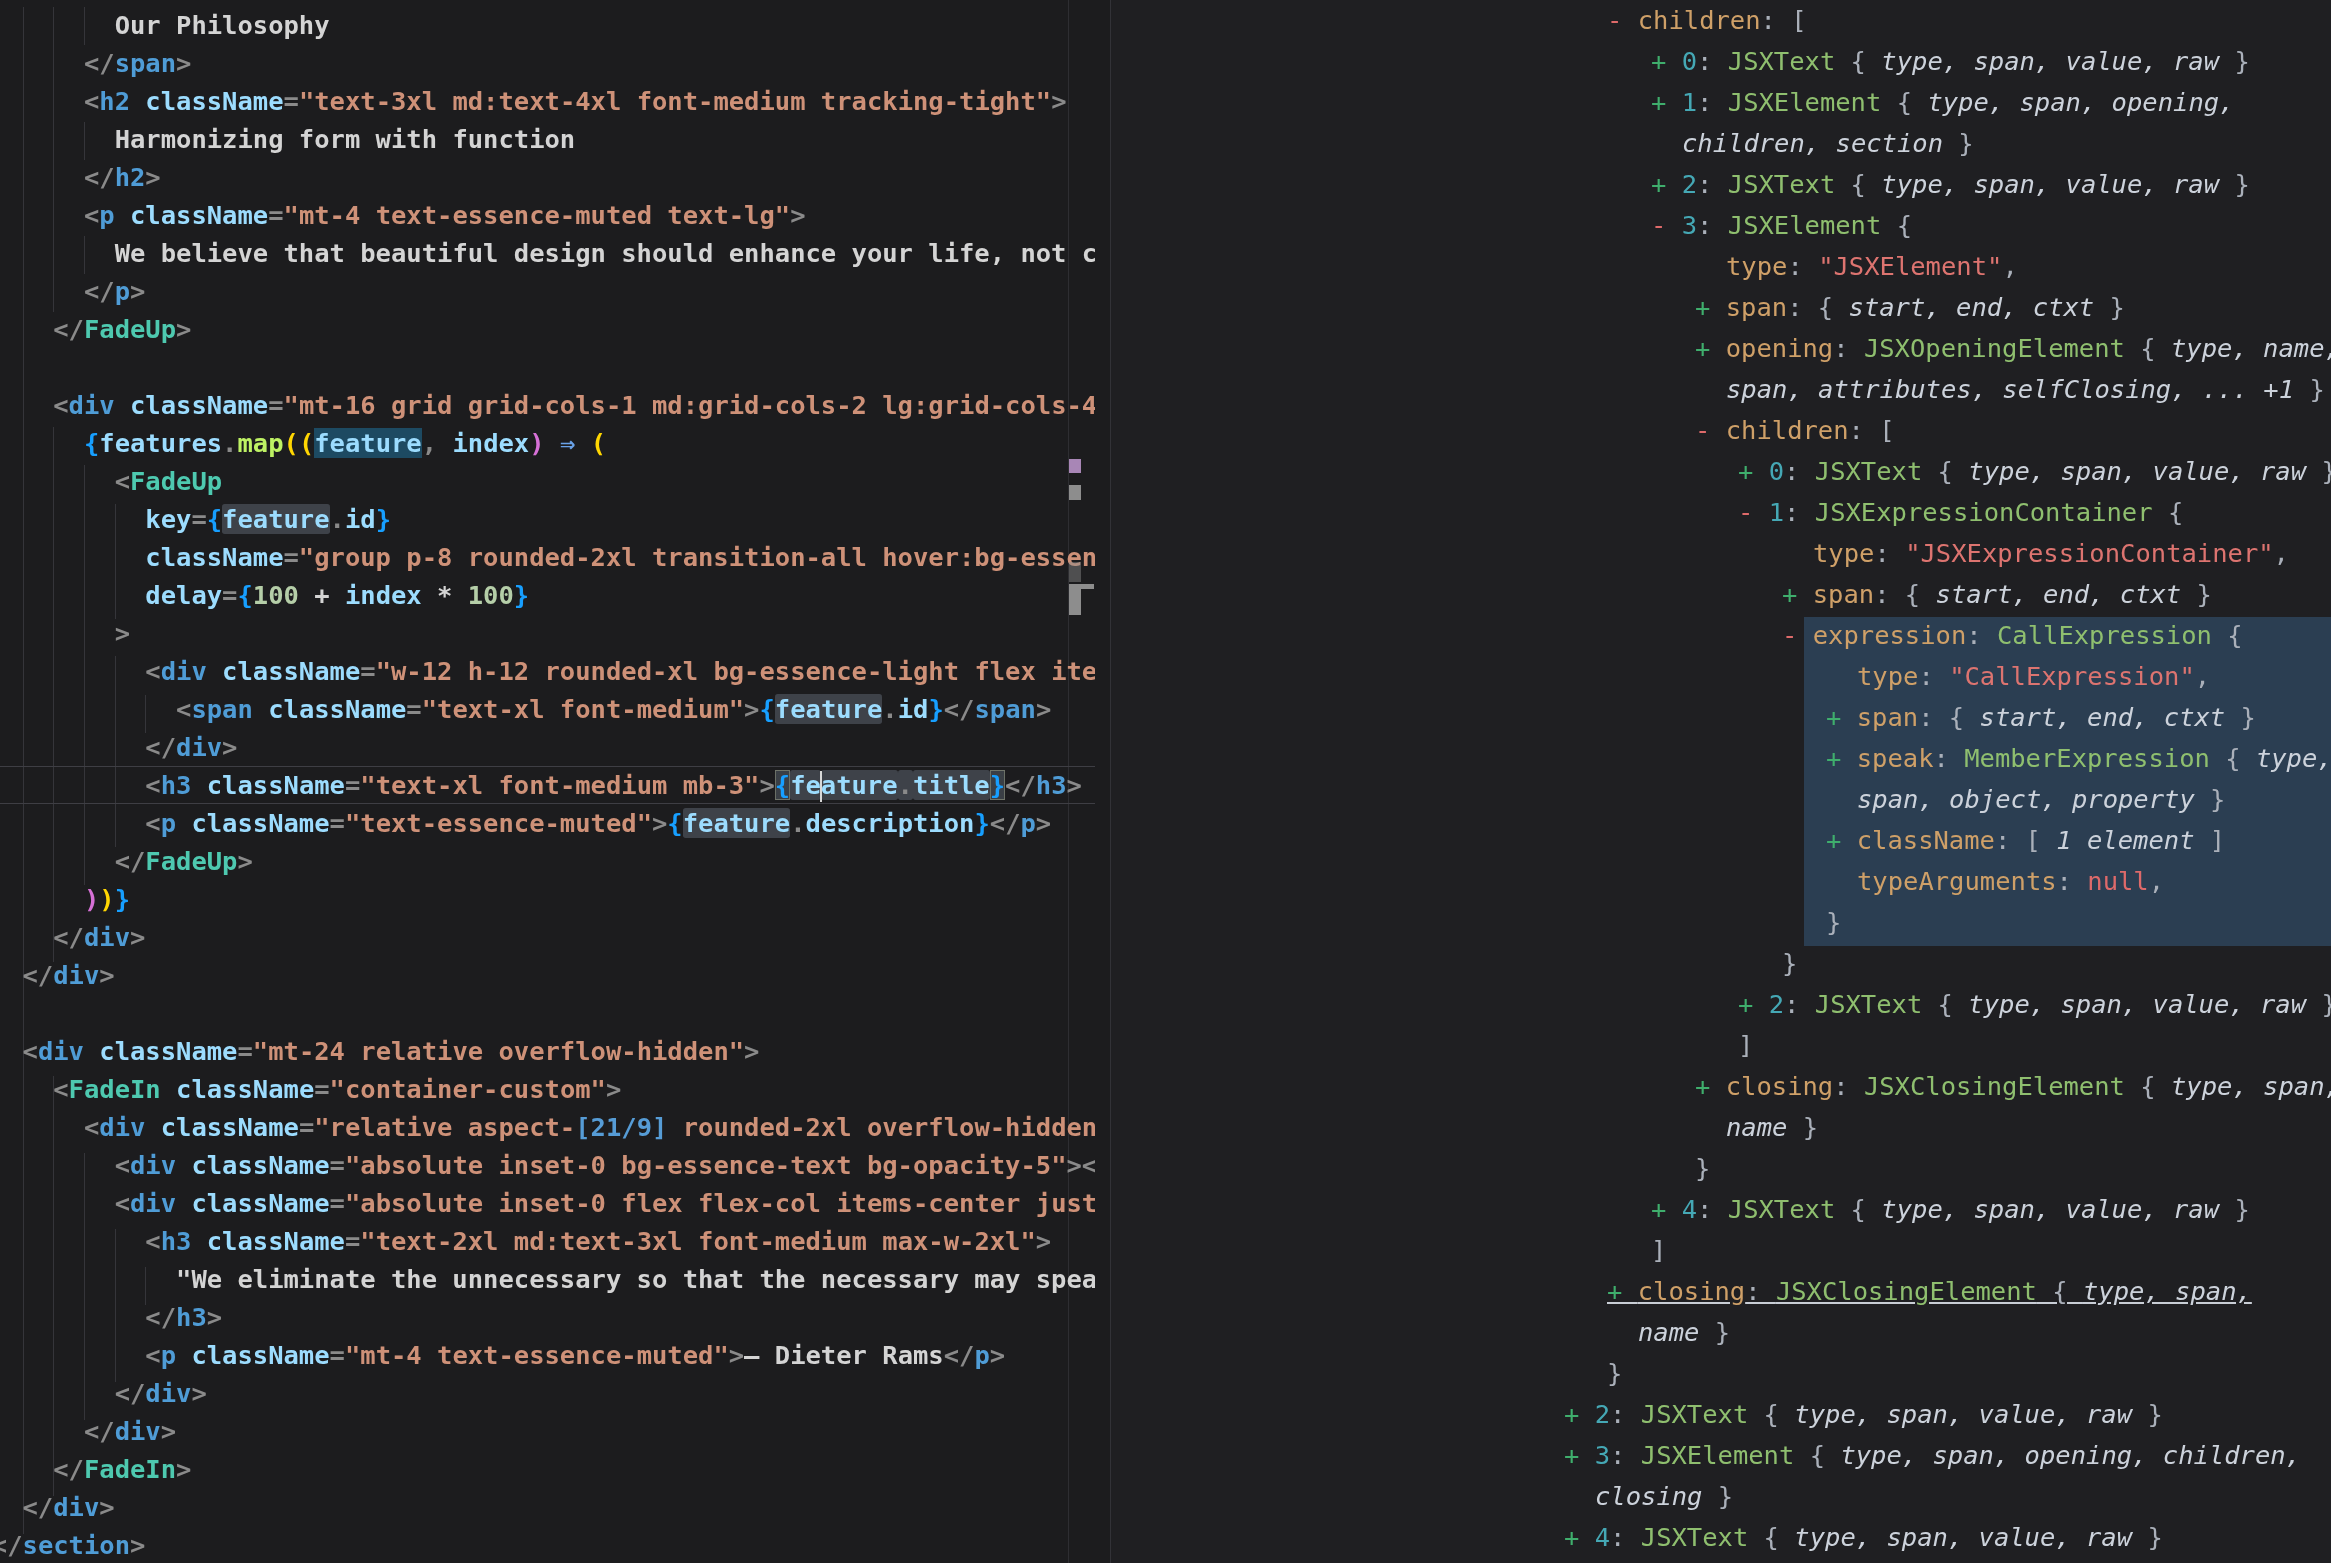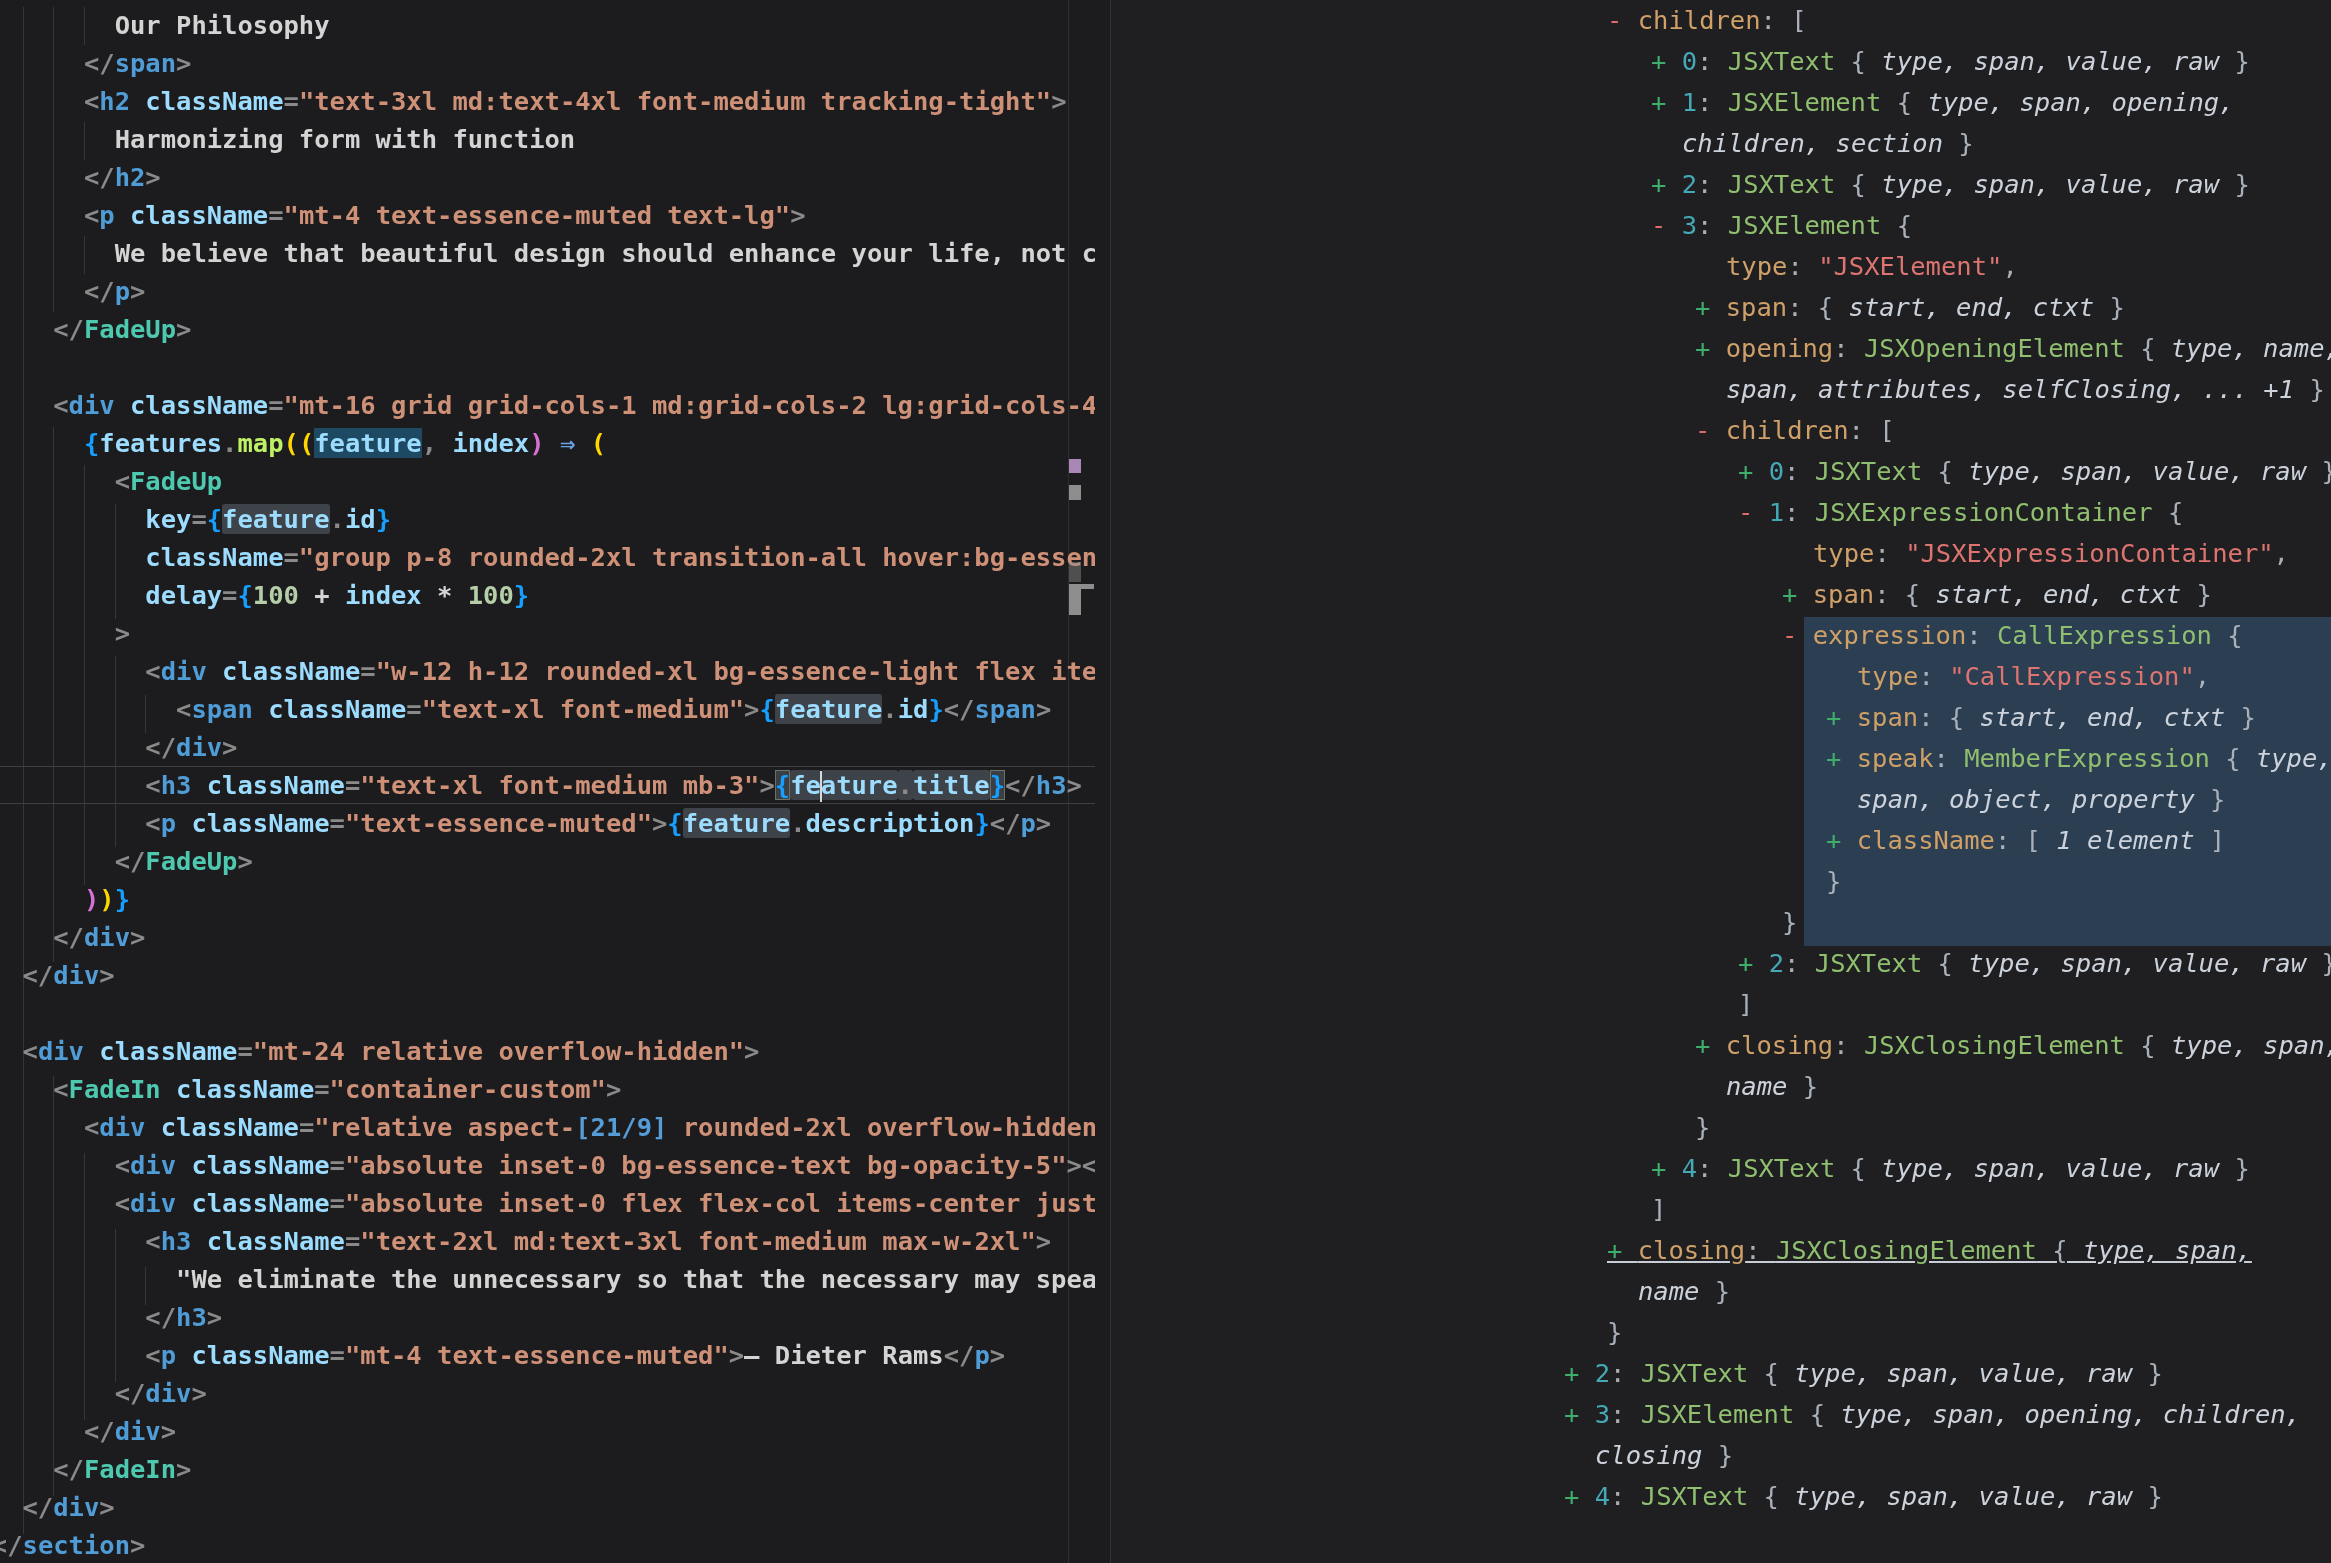--- a/index.html
+++ b/index.html
@@ -143,20 +143,21 @@
         <div class="ast-line" style="padding-left: 627px;"><span class="amk-plus">+ </span><span class="atk-idx">0</span><span class="atk-p">: </span><span class="atk-node">JSXText</span><span class="atk-p"> { </span><span class="atk-prev">type, span, value, raw</span><span class="atk-p"> }</span></div>
         <div class="ast-line" style="padding-left: 627px;"><span class="amk-minus">- </span><span class="atk-idx">1</span><span class="atk-p">: </span><span class="atk-node">JSXExpressionContainer</span><span class="atk-p"> {</span></div>
         <div class="ast-line" style="padding-left: 702px;"><span class="atk-key">type</span><span class="atk-p">: </span><span class="atk-str">"JSXExpressionContainer"</span><span class="atk-p">,</span></div>
         <div class="ast-line" style="padding-left: 671px;"><span class="amk-plus">+ </span><span class="atk-key">span</span><span class="atk-p">: { </span><span class="atk-prev">start, end, ctxt</span><span class="atk-p"> }</span></div>
         <div class="ast-line" style="padding-left: 671px;"><span class="amk-minus">- </span><span class="atk-key">expression</span><span class="atk-p">: </span><span class="atk-node">CallExpression</span><span class="atk-p"> {</span></div>
         <div class="ast-line" style="padding-left: 746px;"><span class="atk-key">type</span><span class="atk-p">: </span><span class="atk-str">"CallExpression"</span><span class="atk-p">,</span></div>
         <div class="ast-line" style="padding-left: 715px;"><span class="amk-plus">+ </span><span class="atk-key">span</span><span class="atk-p">: { </span><span class="atk-prev">start, end, ctxt</span><span class="atk-p"> }</span></div>
         <div class="ast-line" style="padding-left: 715px;"><span class="amk-plus">+ </span><span class="atk-key">speak</span><span class="atk-p">: </span><span class="atk-node">MemberExpression</span><span class="atk-p"> { </span><span class="atk-prev">type,</span></div>
         <div class="ast-line" style="padding-left: 746px;"><span class="atk-prev">span, object, property</span><span class="atk-p"> }</span></div>
         <div class="ast-line" style="padding-left: 715px;"><span class="amk-plus">+ </span><span class="atk-key">className</span><span class="atk-p">: [ </span><span class="atk-prev">1 element</span><span class="atk-p"> ]</span></div>
+        <div class="ast-line" style="padding-left: 746px;"><span class="atk-key">typeArguments</span><span class="atk-p">: </span><span class="atk-null">null</span><span class="atk-p">,</span></div>
         <div class="ast-line" style="padding-left: 715px;"><span class="atk-p">}</span></div>
         <div class="ast-line" style="padding-left: 671px;"><span class="atk-p">}</span></div>
         <div class="ast-line" style="padding-left: 627px;"><span class="amk-plus">+ </span><span class="atk-idx">2</span><span class="atk-p">: </span><span class="atk-node">JSXText</span><span class="atk-p"> { </span><span class="atk-prev">type, span, value, raw</span><span class="atk-p"> }</span></div>
         <div class="ast-line" style="padding-left: 627px;"><span class="atk-p">]</span></div>
         <div class="ast-line" style="padding-left: 584px;"><span class="amk-plus">+ </span><span class="atk-key">closing</span><span class="atk-p">: </span><span class="atk-node">JSXClosingElement</span><span class="atk-p"> { </span><span class="atk-prev">type, span,</span></div>
         <div class="ast-line" style="padding-left: 615px;"><span class="atk-prev">name</span><span class="atk-p"> }</span></div>
         <div class="ast-line" style="padding-left: 584px;"><span class="atk-p">}</span></div>
         <div class="ast-line" style="padding-left: 540px;"><span class="amk-plus">+ </span><span class="atk-idx">4</span><span class="atk-p">: </span><span class="atk-node">JSXText</span><span class="atk-p"> { </span><span class="atk-prev">type, span, value, raw</span><span class="atk-p"> }</span></div>
         <div class="ast-line" style="padding-left: 540px;"><span class="atk-p">]</span></div>
         <div class="ast-line" style="padding-left: 496px; text-decoration: underline;"><span class="amk-plus">+ </span><span class="atk-key">closing</span><span class="atk-p">: </span><span class="atk-node">JSXClosingElement</span><span class="atk-p"> { </span><span class="atk-prev">type, span,</span></div>

